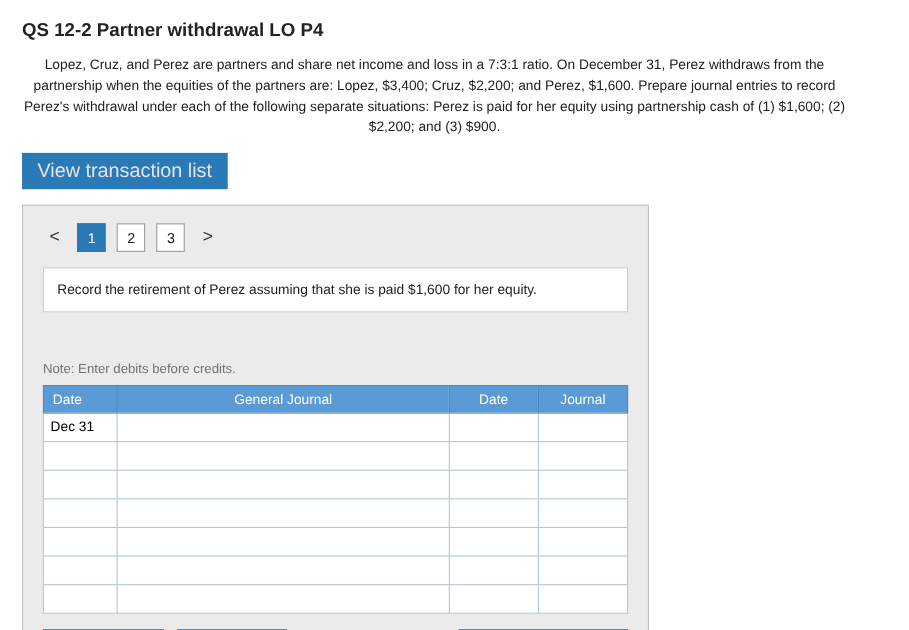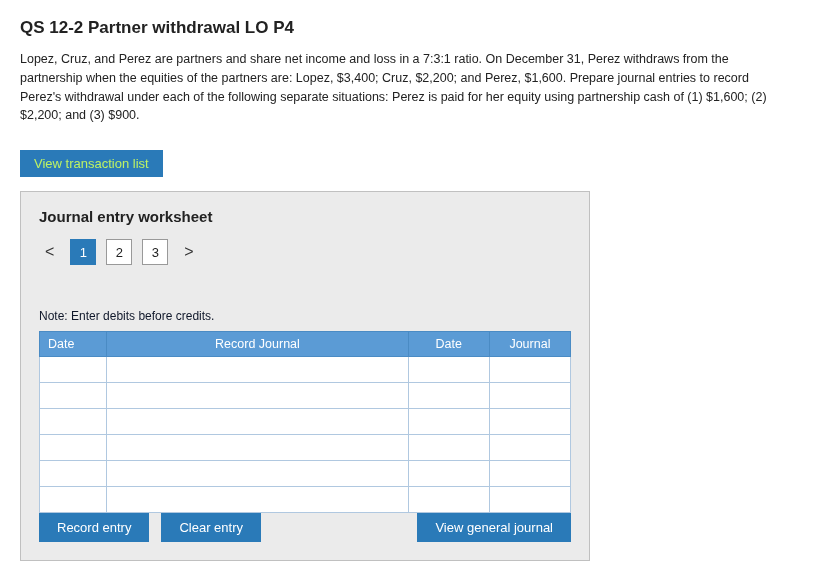--- a/index.html
+++ b/index.html
@@ -13,29 +13,30 @@
       min-height: 573px;
     }
     .page-title {
       font-size: 17px;
       font-weight: bold;
       margin-bottom: 12px;
     }
     .description {
       font-size: 12.5px;
       line-height: 1.5;
-      margin-bottom: 25px;
+      margin-bottom: 14px;
       max-width: 750px;
+      text-align: center;
     }
     .btn-view-transactions {
       background: #2a7ab8;
-      color: #bef264;
+      color: #e5e5e5;
       border: none;
       padding: 6px 14px;
-      font-size: 13px;
+      font-size: 18px;
       cursor: pointer;
       margin-bottom: 14px;
       display: inline-block;
     }
     .worksheet-container {
       border: 1px solid #c0c0c0;
       background: #ebebeb;
       padding: 16px 18px 18px 18px;
       max-width: 570px;
     }
@@ -76,29 +77,30 @@
     }
     .instruction-box {
       background: #fff;
       border: 1px solid #ccc;
       padding: 10px 12px;
       margin-bottom: 10px;
       font-size: 12.5px;
       line-height: 1.5;
     }
     .note-text {
-      color: #0f172a;
+      color: #737373;
       font-size: 12px;
       margin-bottom: 8px;
       margin-top: 44px;
     }
     .journal-table {
       width: 100%;
       border-collapse: collapse;
       background: #fff;
+      margin-bottom: 14px;
     }
     .journal-table th {
       background: #5b9bd5;
       color: #fff;
       font-weight: normal;
       font-size: 12.5px;
       padding: 5px 8px;
       border: 1px solid #4a8bc4;
       text-align: center;
     }
@@ -157,43 +159,49 @@
 
 
 
 <div class="page-title">QS 12-2 Partner withdrawal LO P4</div>
 
 <div class="description">Lopez, Cruz, and Perez are partners and share net income and loss in a 7:3:1 ratio. On December 31, Perez withdraws from the partnership when the equities of the partners are: Lopez, $3,400; Cruz, $2,200; and Perez, $1,600. Prepare journal entries to record Perez's withdrawal under each of the following separate situations: Perez is paid for her equity using partnership cash of (1) $1,600; (2) $2,200; and (3) $900.</div>
 
 <button class="btn-view-transactions">View transaction list</button>
 
 <div class="worksheet-container">
-  <div class="worksheet-title">Journal entry worksheet</div>
 
   <div class="pagination">
     <button class="page-nav">&lt;</button>
     <span class="page-num active">1</span>
     <span class="page-num">2</span>
     <span class="page-num">3</span>
     <button class="page-nav">&gt;</button>
   </div>
 
+  <div class="instruction-box">Record the retirement of Perez assuming that she is paid $1,600 for her equity.</div>
 
   <div class="note-text">Note: Enter debits before credits.</div>
 
   <table class="journal-table">
     <thead>
       <tr>
         <th class="left">Date</th>
-        <th>Record Journal</th>
+        <th>General Journal</th>
         <th>Date</th>
         <th>Journal</th>
       </tr>
     </thead>
     <tbody id="table-body">
+    <tr>
+          <td class="date-col"><input class="table-input" value="Dec 31" style=""></td>
+          <td class="journal-col"><input class="table-input" style=""></td>
+          <td class="debit-col"><input class="table-input" style=""></td>
+          <td class="credit-col"><input class="table-input" style=""></td>
+        </tr>
         <tr>
           <td class="date-col"><input class="table-input" style=""></td>
           <td class="journal-col"><input class="table-input" style=""></td>
           <td class="debit-col"><input class="table-input" style=""></td>
           <td class="credit-col"><input class="table-input" style=""></td>
         </tr>
         <tr>
           <td class="date-col"><input class="table-input" style=""></td>
           <td class="journal-col"><input class="table-input" style=""></td>
           <td class="debit-col"><input class="table-input" style=""></td>

